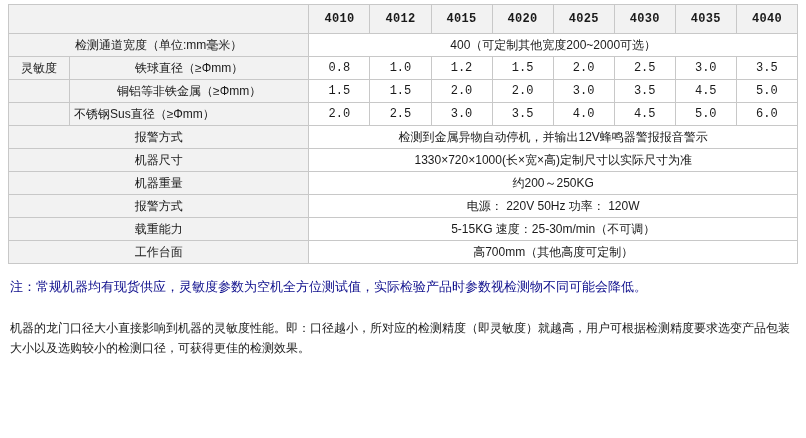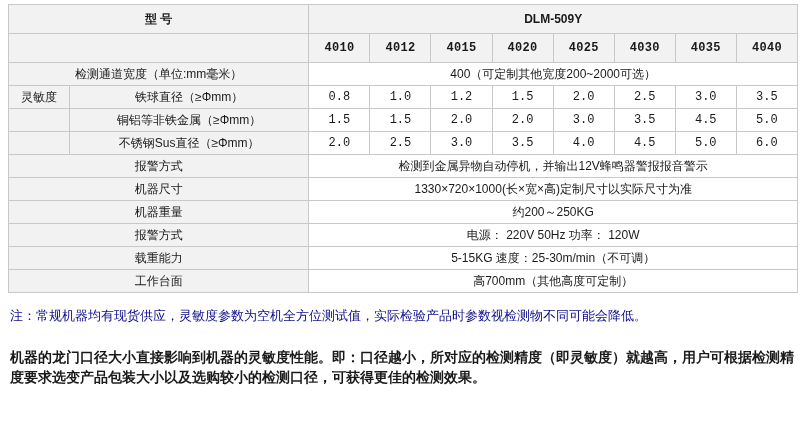--- a/index.html
+++ b/index.html
@@ -68,48 +68,43 @@
     text-align: center;
   }
   .note1 {
     margin: 14px 10px 0 10px;
     font-size: 13px;
     color: #0e0e8c;
     line-height: 18px;
   }
   .note2 {
     margin: 22px 10px 4px 10px;
-    font-size: 14px;
+    font-size: 12px;
     color: #1a1a1a;
     line-height: 20px;
-    font-weight: bold;
   }
 </style>
 </head>
 <body>
 
 <div class="wrap">
 
   <table class="spec">
     <colgroup>
       <col style="width:300px">
       <col style="width:61px">
         <col style="width:61px">
         <col style="width:61px">
         <col style="width:61px">
       <col style="width:61px">
         <col style="width:61px">
         <col style="width:61px">
         <col style="width:61px">
     </colgroup>
     <tbody>
-      <tr class="hdr-row">
-        <td>型 号</td>
-        <td colspan="8">DLM-509Y</td>
-      </tr>
       <tr class="hdr-row">
         <td class="label-cell"></td>
         <td class="model-col">4010</td>
         <td class="model-col">4012</td>
         <td class="model-col">4015</td>
         <td class="model-col">4020</td>
         <td class="model-col">4025</td>
         <td class="model-col">4030</td>
         <td class="model-col">4035</td>
         <td class="model-col">4040</td>
@@ -162,21 +157,21 @@
         <td class="numeric">4.5</td>
         <td class="numeric">5.0</td>
       </tr>
 
       <tr>
         <td class="row-lbl" style="padding:0">
           <table style="border-collapse:collapse;width:100%;table-layout:fixed">
             <tbody>
                 <tr>
               <td class="sens-label" style="border:none;border-right:1px solid #c8c8c8;width:52px"></td>
-              <td style="border:none;text-align:center">不锈钢Sus直径（≥Φmm）</td>
+              <td style="border:none;text-align:left">不锈钢Sus直径（≥Φmm）</td>
             </tr>
           </tbody>
             </table>
         </td>
         <td class="numeric">2.0</td>
         <td class="numeric">2.5</td>
         <td class="numeric">3.0</td>
         <td class="numeric">3.5</td>
         <td class="numeric">4.0</td>
         <td class="numeric">4.5</td>

